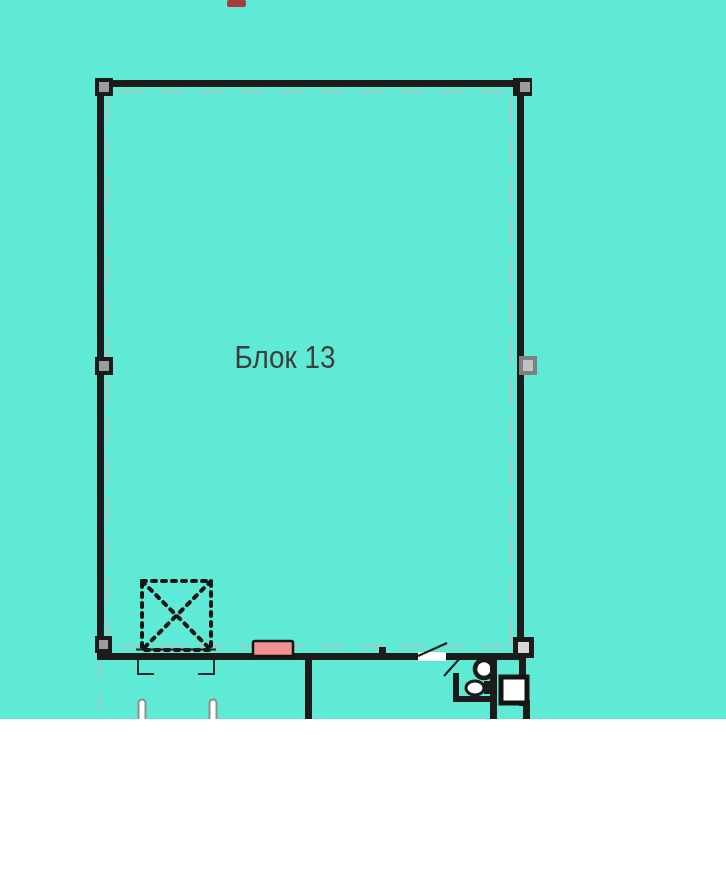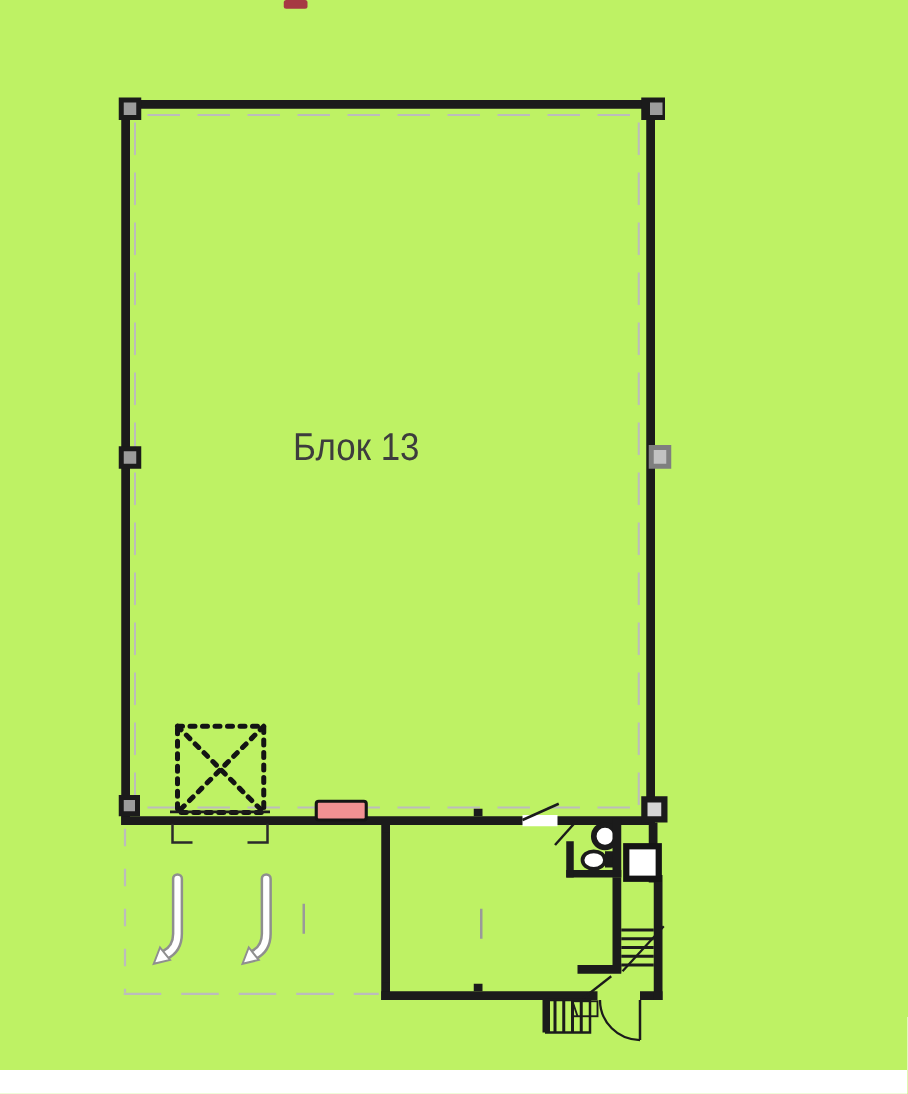--- a/index.html
+++ b/index.html
@@ -1,16 +1,16 @@
 <!DOCTYPE html>
 <html><head>
 <meta charset="utf-8">
 <style>
   html,body{margin:0;padding:0;background:#ffffff;}
-  .page{position:relative;width:726px;height:856px;background:#bef264;overflow:hidden;
+  .page{position:relative;width:726px;height:719px;background:#5eead4;overflow:hidden;
         font-family:"Liberation Sans",sans-serif;}
   svg{display:block;}
   text.block-label{font-family:"Liberation Sans","DejaVu Sans",sans-serif;
         font-size:31px;font-weight:400;letter-spacing:0px;}
 </style>
 </head>
 <body>
 
 <div class="page">
 <svg viewBox="0 0 726 875" width="726" height="875">

